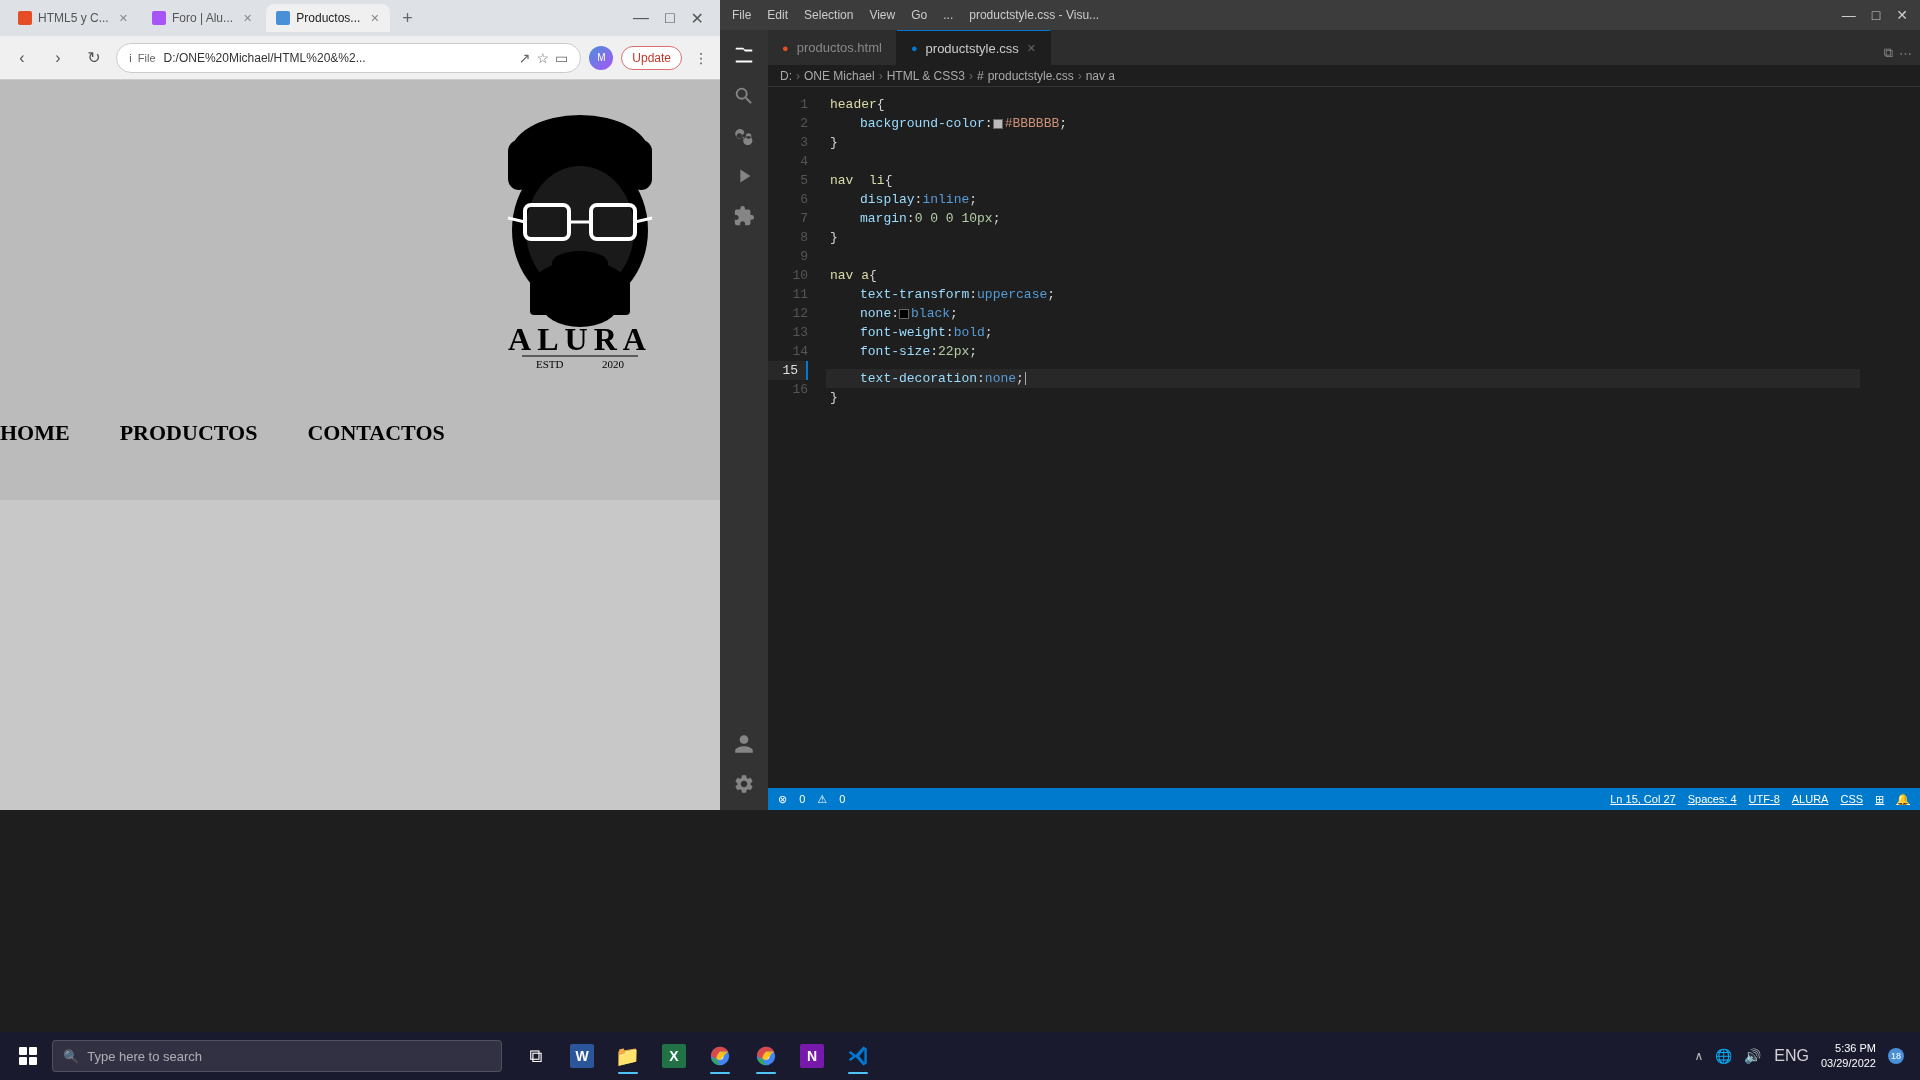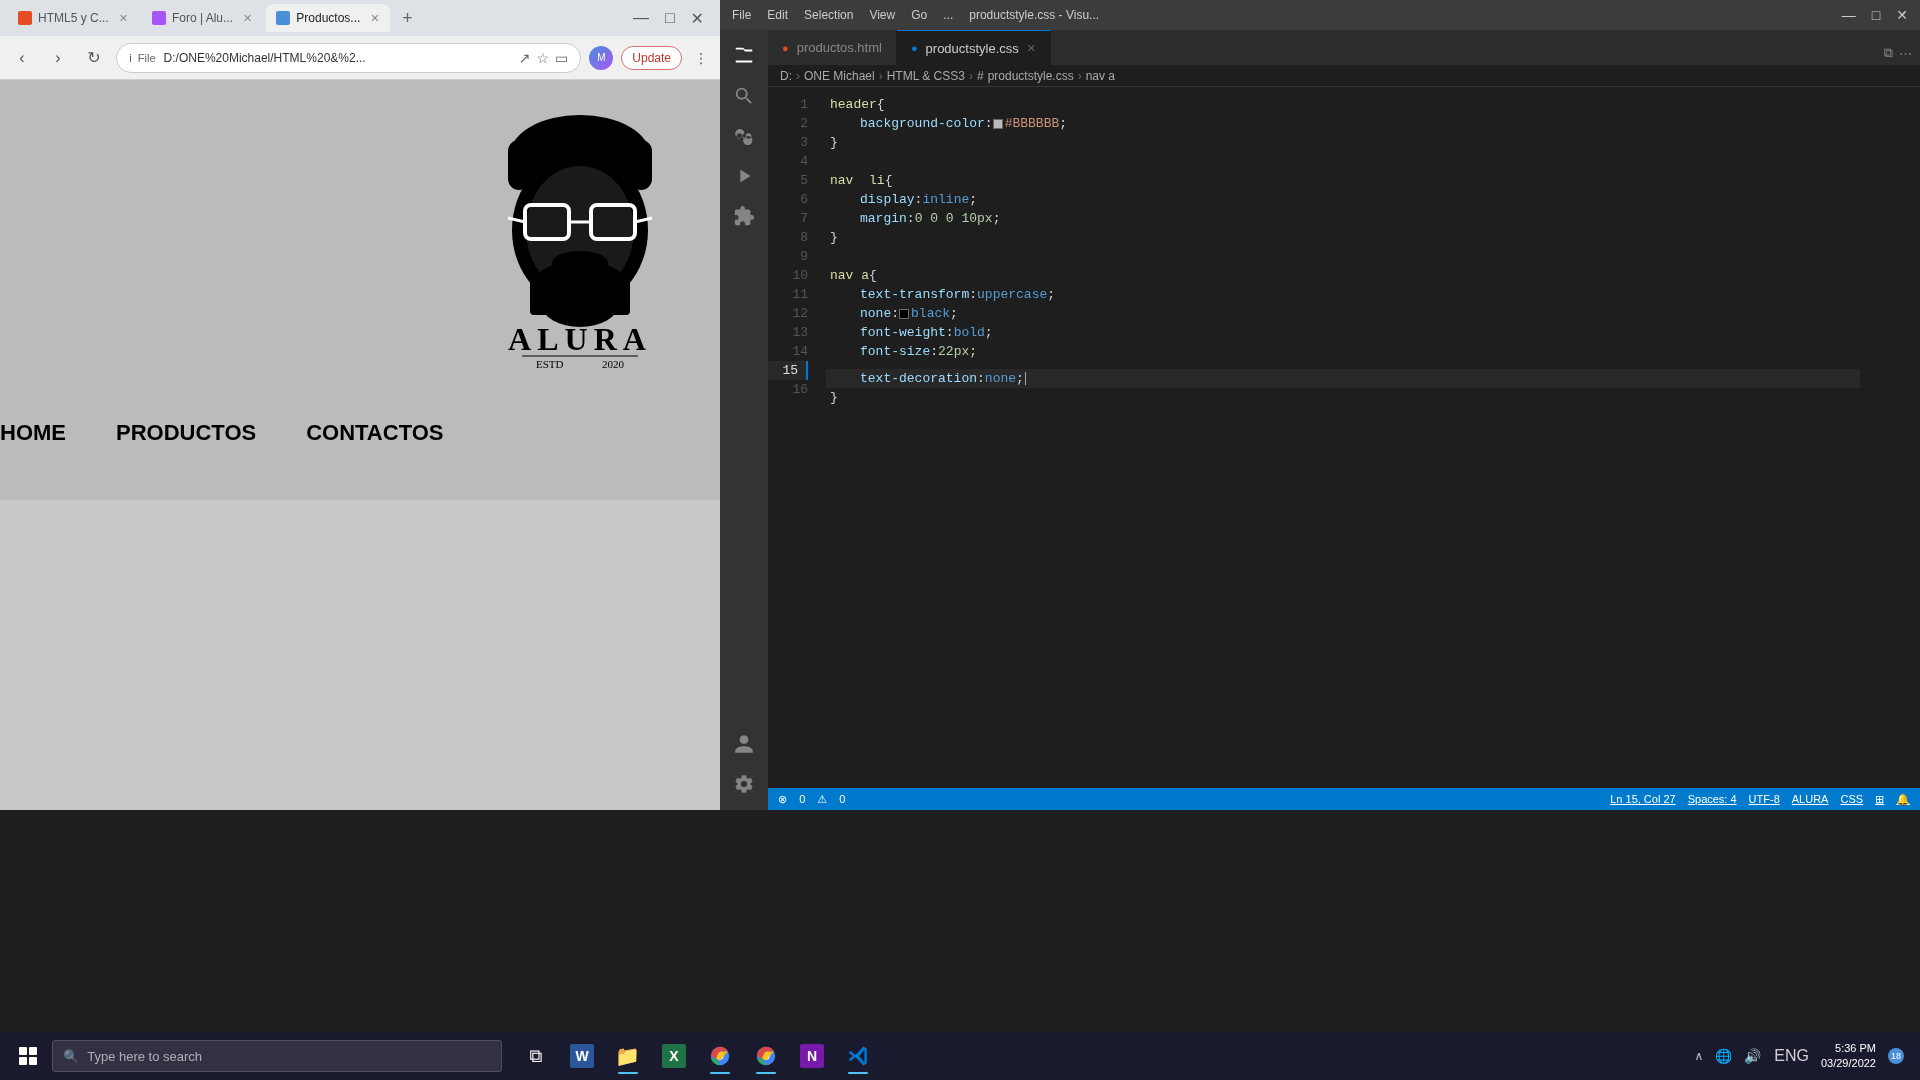--- a/index.html
+++ b/index.html
@@ -162,21 +162,21 @@
       align-items: center;
       margin-bottom: 10px;
     }
 
     .nav-link {
       font-size: 22px;
       font-weight: bold;
       text-transform: uppercase;
       color: black;
       text-decoration: none;
-      font-family: Liberation Sans, sans-serif;
+      font-family: Liberation Serif, serif;
     }
 
     
     .vscode-window {
       position: absolute;
       top: 0;
       left: 720px;
       width: 1200px;
       height: 810px;
       background: #1e1e1e;

